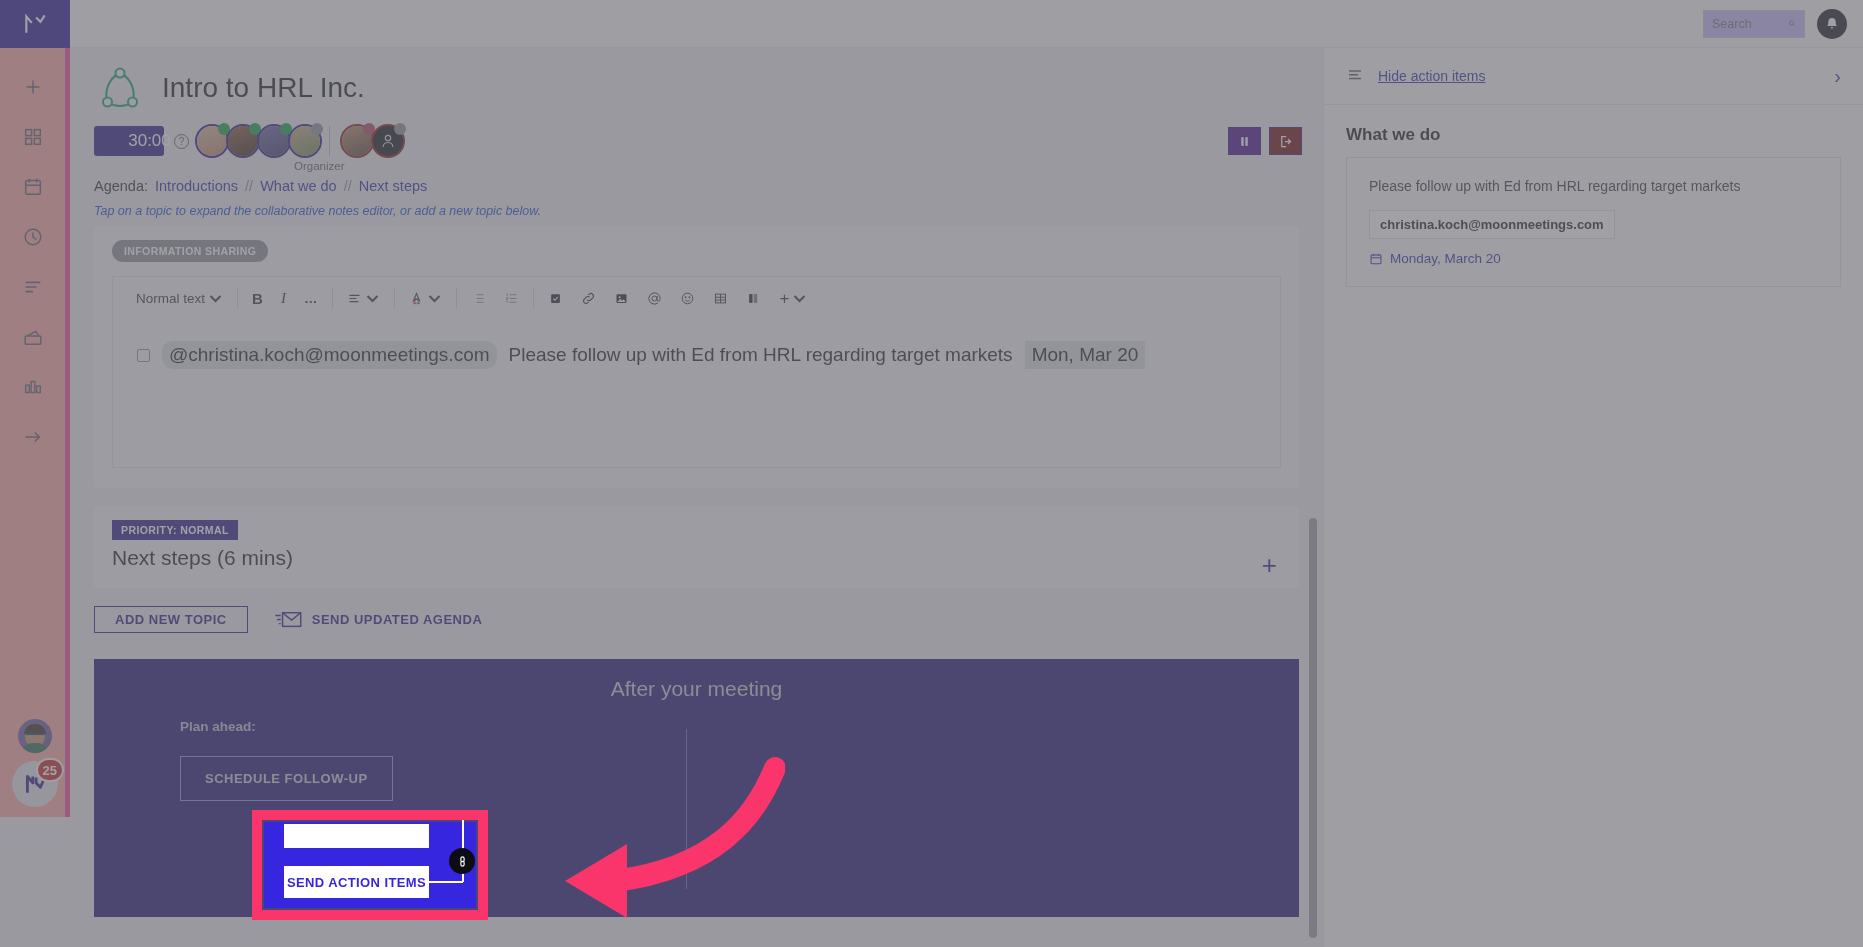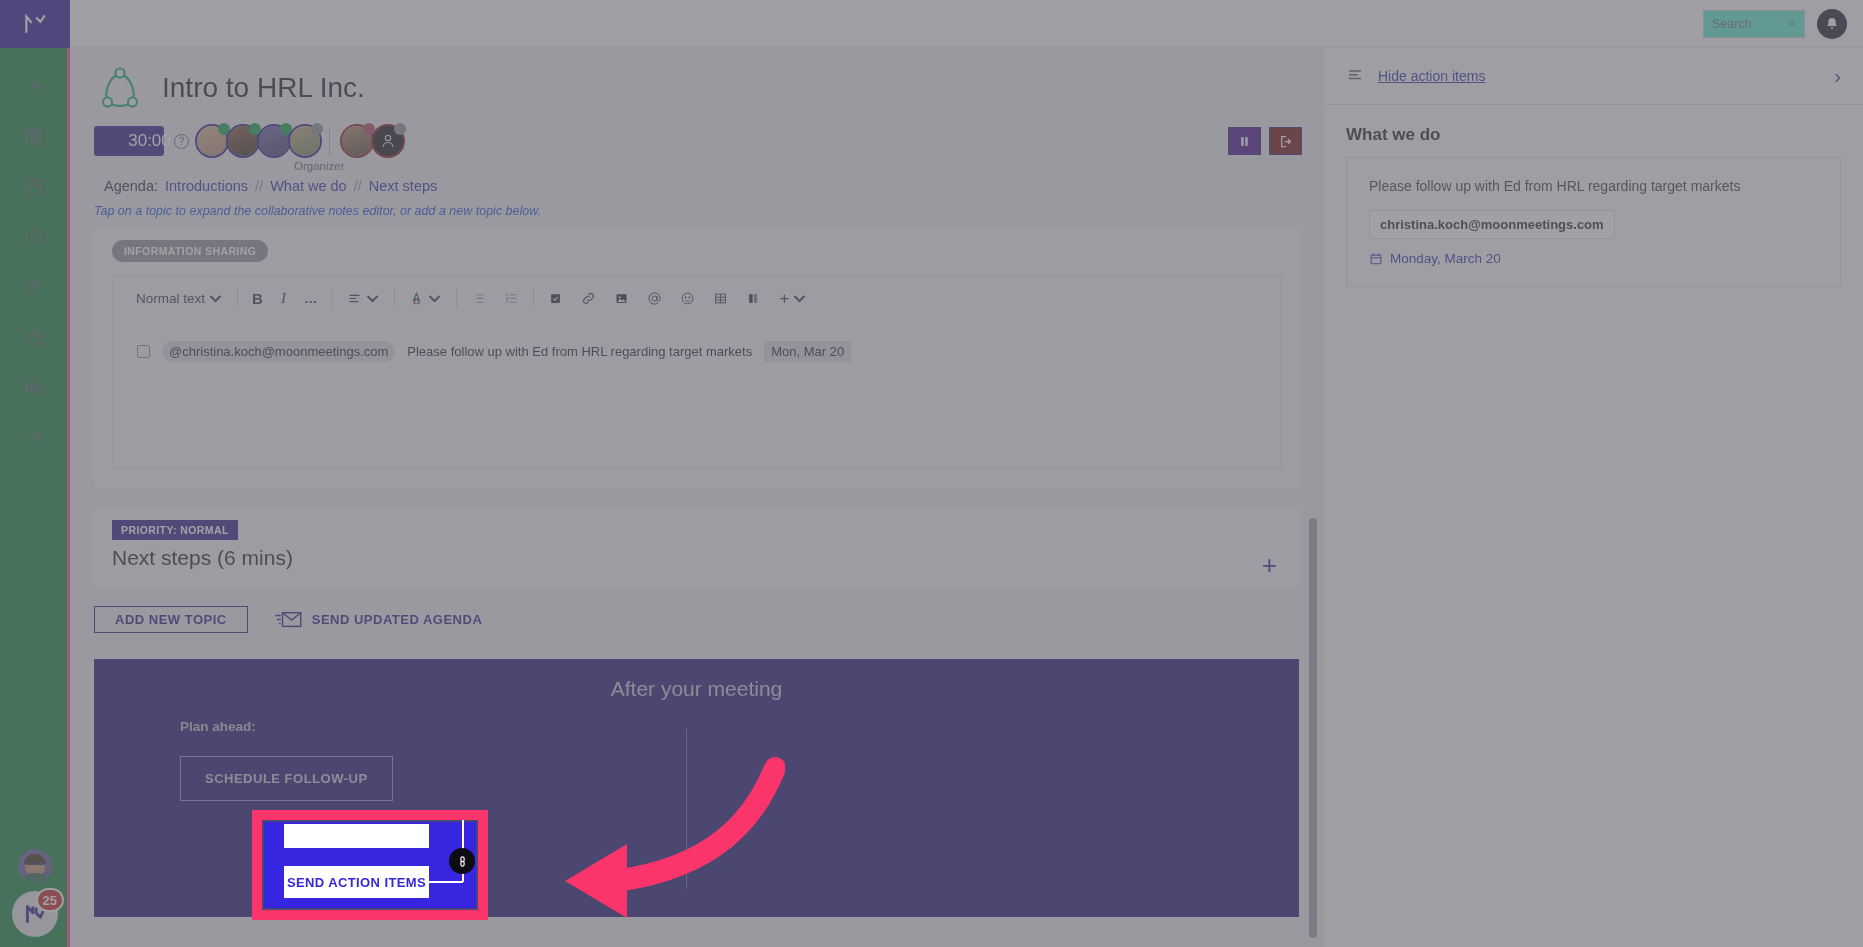--- a/index.html
+++ b/index.html
@@ -13,22 +13,22 @@
 
   
   .dim {
     position: absolute; inset: 0;
     background: rgba(104,104,110,0.62);
     z-index: 60; pointer-events: none;
   }
 
   
   .rail {
-    position: absolute; left: 0; top: 0; width: 70px; height: 947px;
-    background: #15803d; border-right: 3px solid #ec4899;
+    position: absolute; left: 0; top: 0; width: 70px; height: 817px;
+    background: #fca5a5; border-right: 5px solid #ec4899;
     z-index: 10;
   }
   .rail-logo {
     width: 70px; height: 48px; background: #271796;
     display: flex; align-items: center; justify-content: center;
   }
   .rail-logo svg { width: 26px; height: 26px; }
   .rail-items { padding-top: 14px; display: flex; flex-direction: column; align-items: center; }
   .rail-item {
     width: 70px; height: 50px; display: flex; align-items: center; justify-content: center;
@@ -57,21 +57,21 @@
     padding: 0 5px; border: 2px solid #f4f4f7;
   }
 
   
   .topbar {
     position: absolute; left: 70px; top: 0; right: 0; height: 48px;
     background: #f7f7fa; border-bottom: 1px solid #e4e4ea;
     display: flex; align-items: center; justify-content: flex-end; padding-right: 16px; z-index: 11;
   }
   .search-box {
-    width: 100px; height: 28px; border: 1px solid #c9c9d2; background: #5eead4;
+    width: 100px; height: 28px; border: 1px solid #c9c9d2; background: #c4b5fd;
     display: flex; align-items: center; padding: 0 8px; gap: 6px; width: 102px;
   }
   .search-box input {
     border: 0; background: transparent; outline: none; font-size: 12.5px;
     color: #55555f; width: 70px; font-family: "Liberation Sans", sans-serif;
   }
   .search-box svg { width: 13px; height: 13px; color: #55555f; }
   .bell {
     width: 30px; height: 30px; border-radius: 50%; background: #1b1b2a;
     display: flex; align-items: center; justify-content: center; margin-left: 12px; cursor: pointer;
@@ -109,21 +109,21 @@
     position: absolute; right: -3px; top: -3px; width: 12px; height: 12px;
     border-radius: 50%; background: #16a34a;
   }
   .av-dot.grey { background: #8e8e98; }
   .av-dot.pink { background: #b5436a; }
   .av-sep { width: 1px; height: 30px; background: #b9b9c2; margin: 0 10px; }
   .av-ghost { background: #161622; display:flex; align-items:center; justify-content:center; }
   .av-ghost svg { width: 18px; height: 18px; color: #d4d4db; }
   .organizer { font-size: 11.5px; color: #5e5e68; margin-left: 200px; margin-top: 2px; }
 
-  .agenda-row { margin-top: 6px; font-size: 14.5px; color: #2d2d38; display: flex; gap: 7px; align-items: baseline; margin-left: 10px; }
+  .agenda-row { margin-top: 6px; font-size: 14.5px; color: #2d2d38; display: flex; gap: 7px; align-items: baseline; }
   .agenda-link { color: #2f2fb0; cursor: pointer; }
   .agenda-sep { color: #8d8d97; }
 
   .hint { margin: 10px 24px 0 24px; font-size: 12.5px; color: #1d4ed8; font-style: italic; }
 
   
   .topic-card {
     margin: 8px 24px 0 24px; background: #f2f2f6; border-radius: 3px; padding: 14px 18px 20px 18px;
   }
   .chip {
@@ -135,21 +135,21 @@
   }
   .etools { display: flex; align-items: center; gap: 0; padding: 10px 14px; flex-wrap: nowrap; }
   .etool {
     display: flex; align-items: center; gap: 3px; color: #353544; cursor: pointer;
     padding: 0 9px; font-size: 13.5px; height: 22px;
   }
   .etool svg { width: 15px; height: 15px; }
   .edivider { width: 1px; height: 20px; background: #cfcfd8; margin: 0 5px; }
   .chev { width: 9px; height: 9px; }
   .ebody { padding: 22px 14px 0 24px; }
-  .task-line { display: flex; align-items: center; gap: 12px; font-size: 13px; color: #24242e; }
+  .task-line { display: flex; align-items: center; gap: 12px; font-size: 19px; color: #24242e; }
   .task-cb { width: 13px; height: 13px; border: 1.5px solid #8a8a96; border-radius: 2px; cursor: pointer; }
   .mention { background: #d9d9e1; padding: 3px 7px; border-radius: 11px; color: #24242e; }
   .datechip { background: #d9d9e1; padding: 3px 7px; color: #24242e; }
 
   
   .next-card {
     margin: 18px 24px 0 24px; background: #f2f2f6; border-radius: 3px;
     padding: 14px 18px 18px 18px; position: relative;
   }
   .prio {

